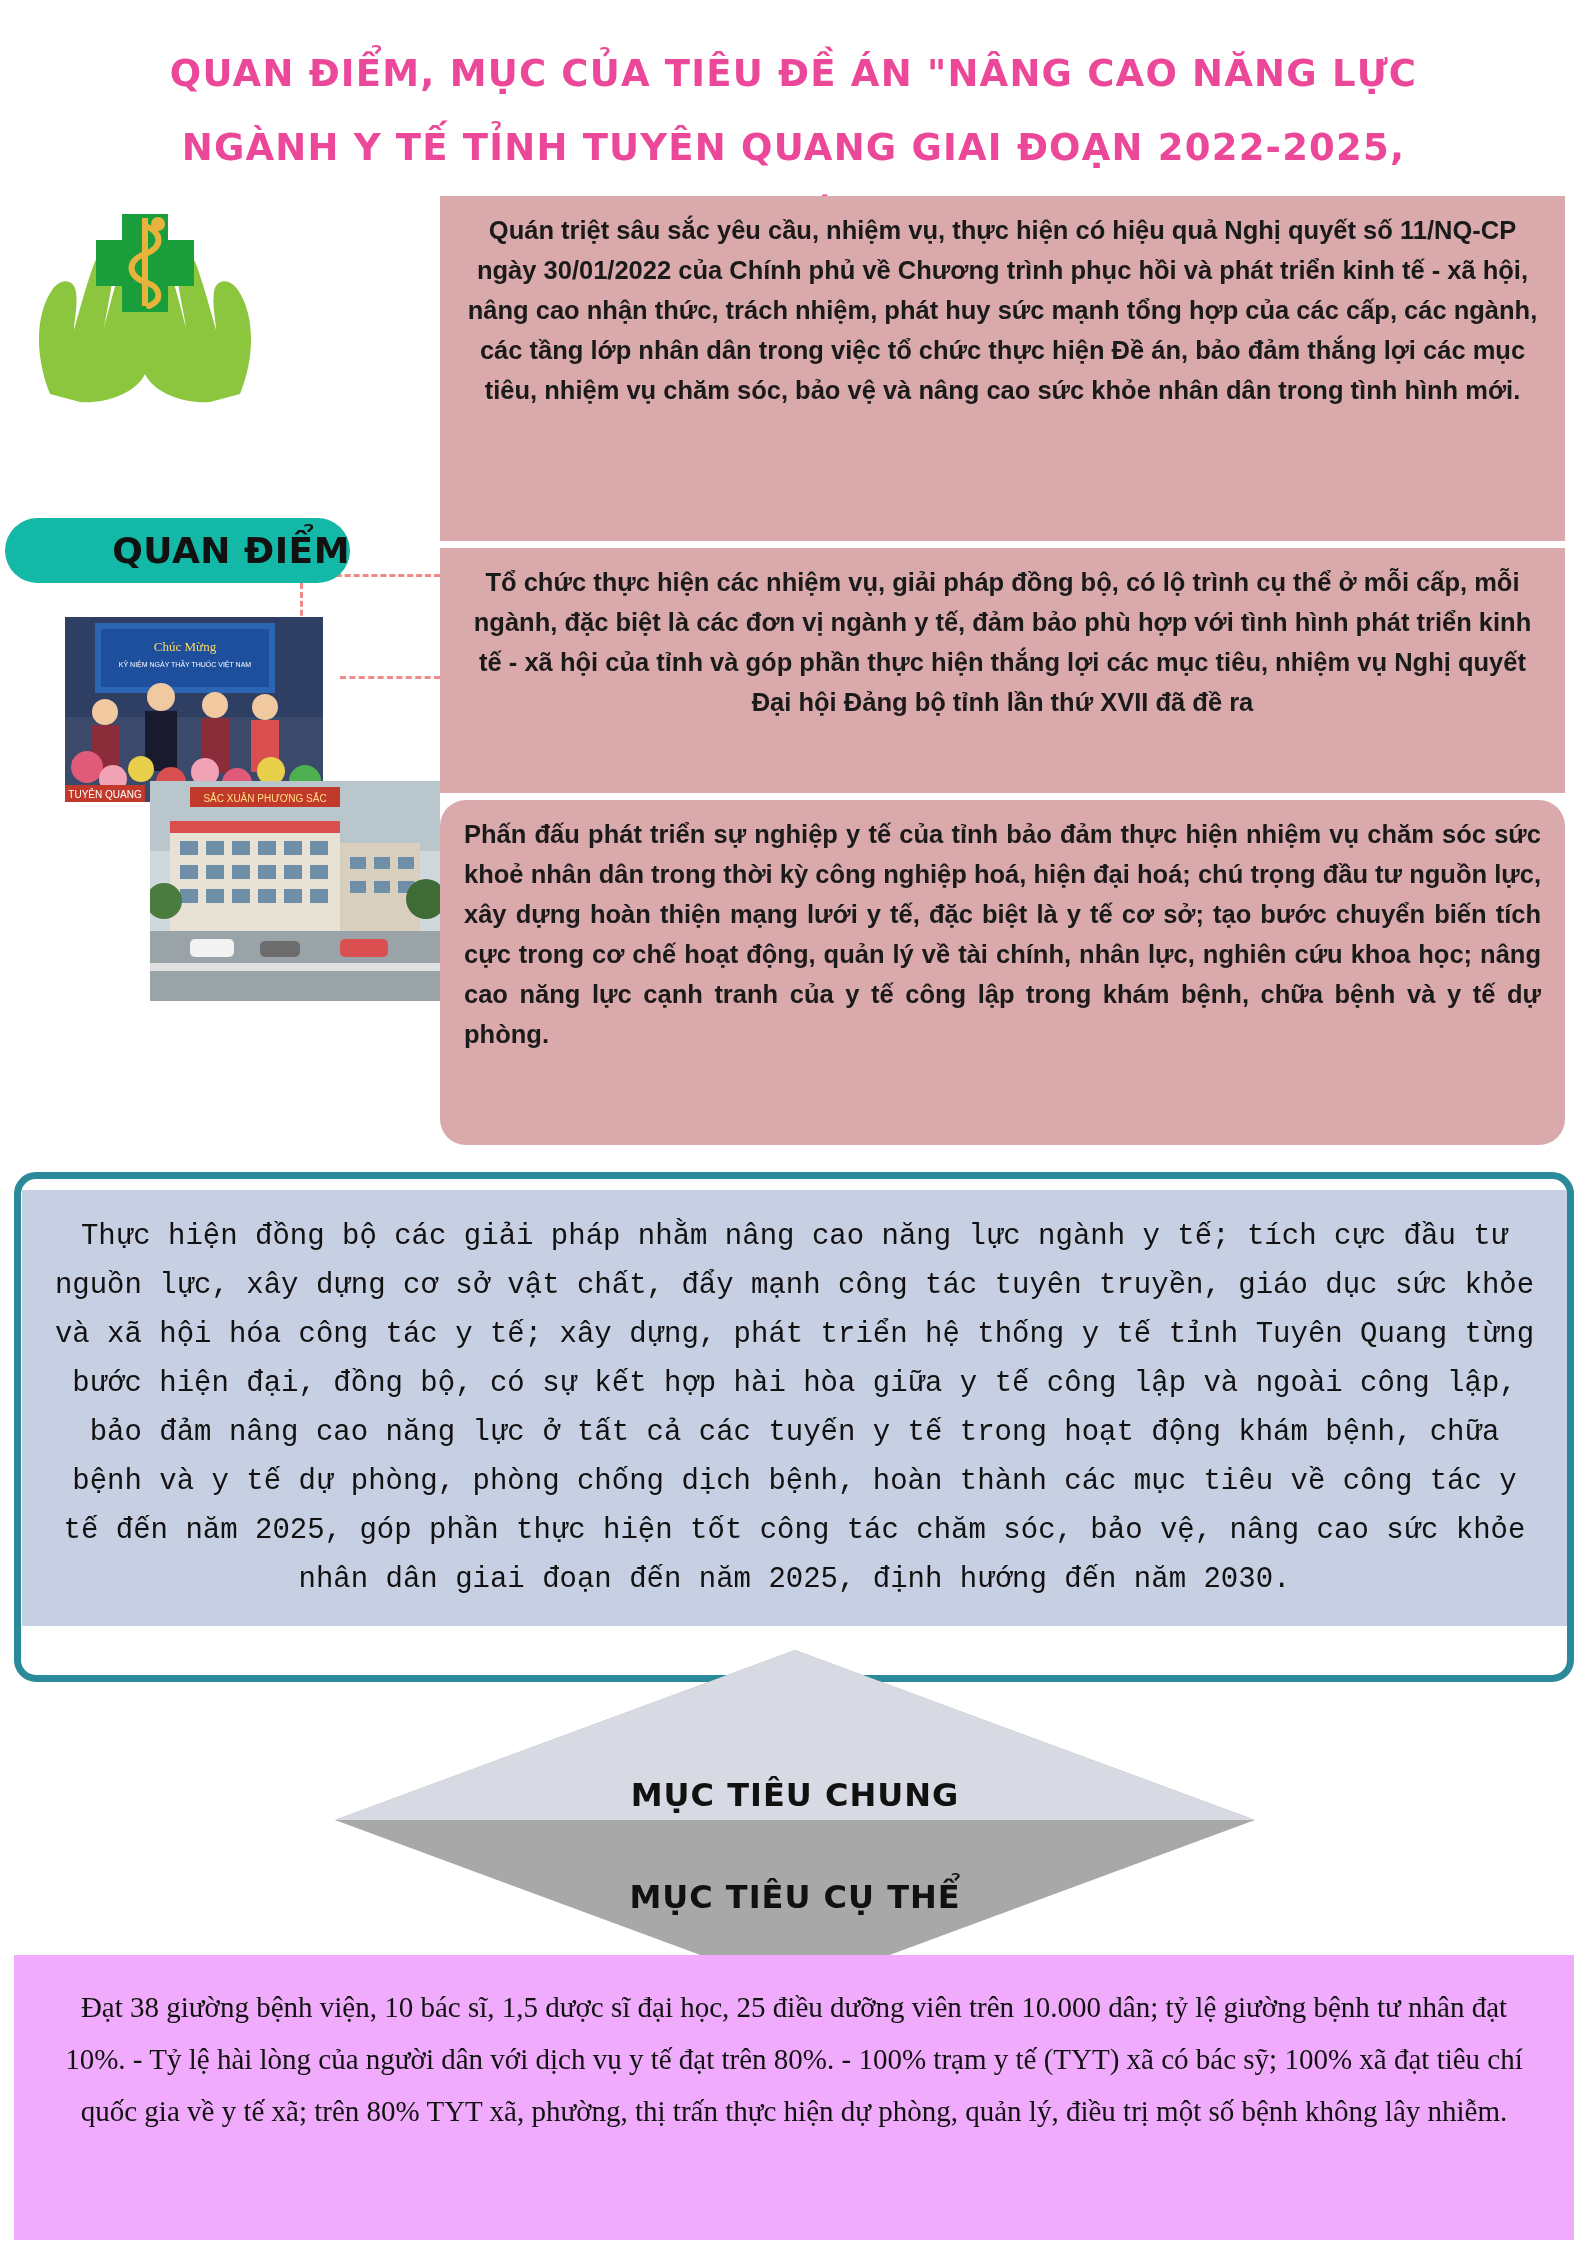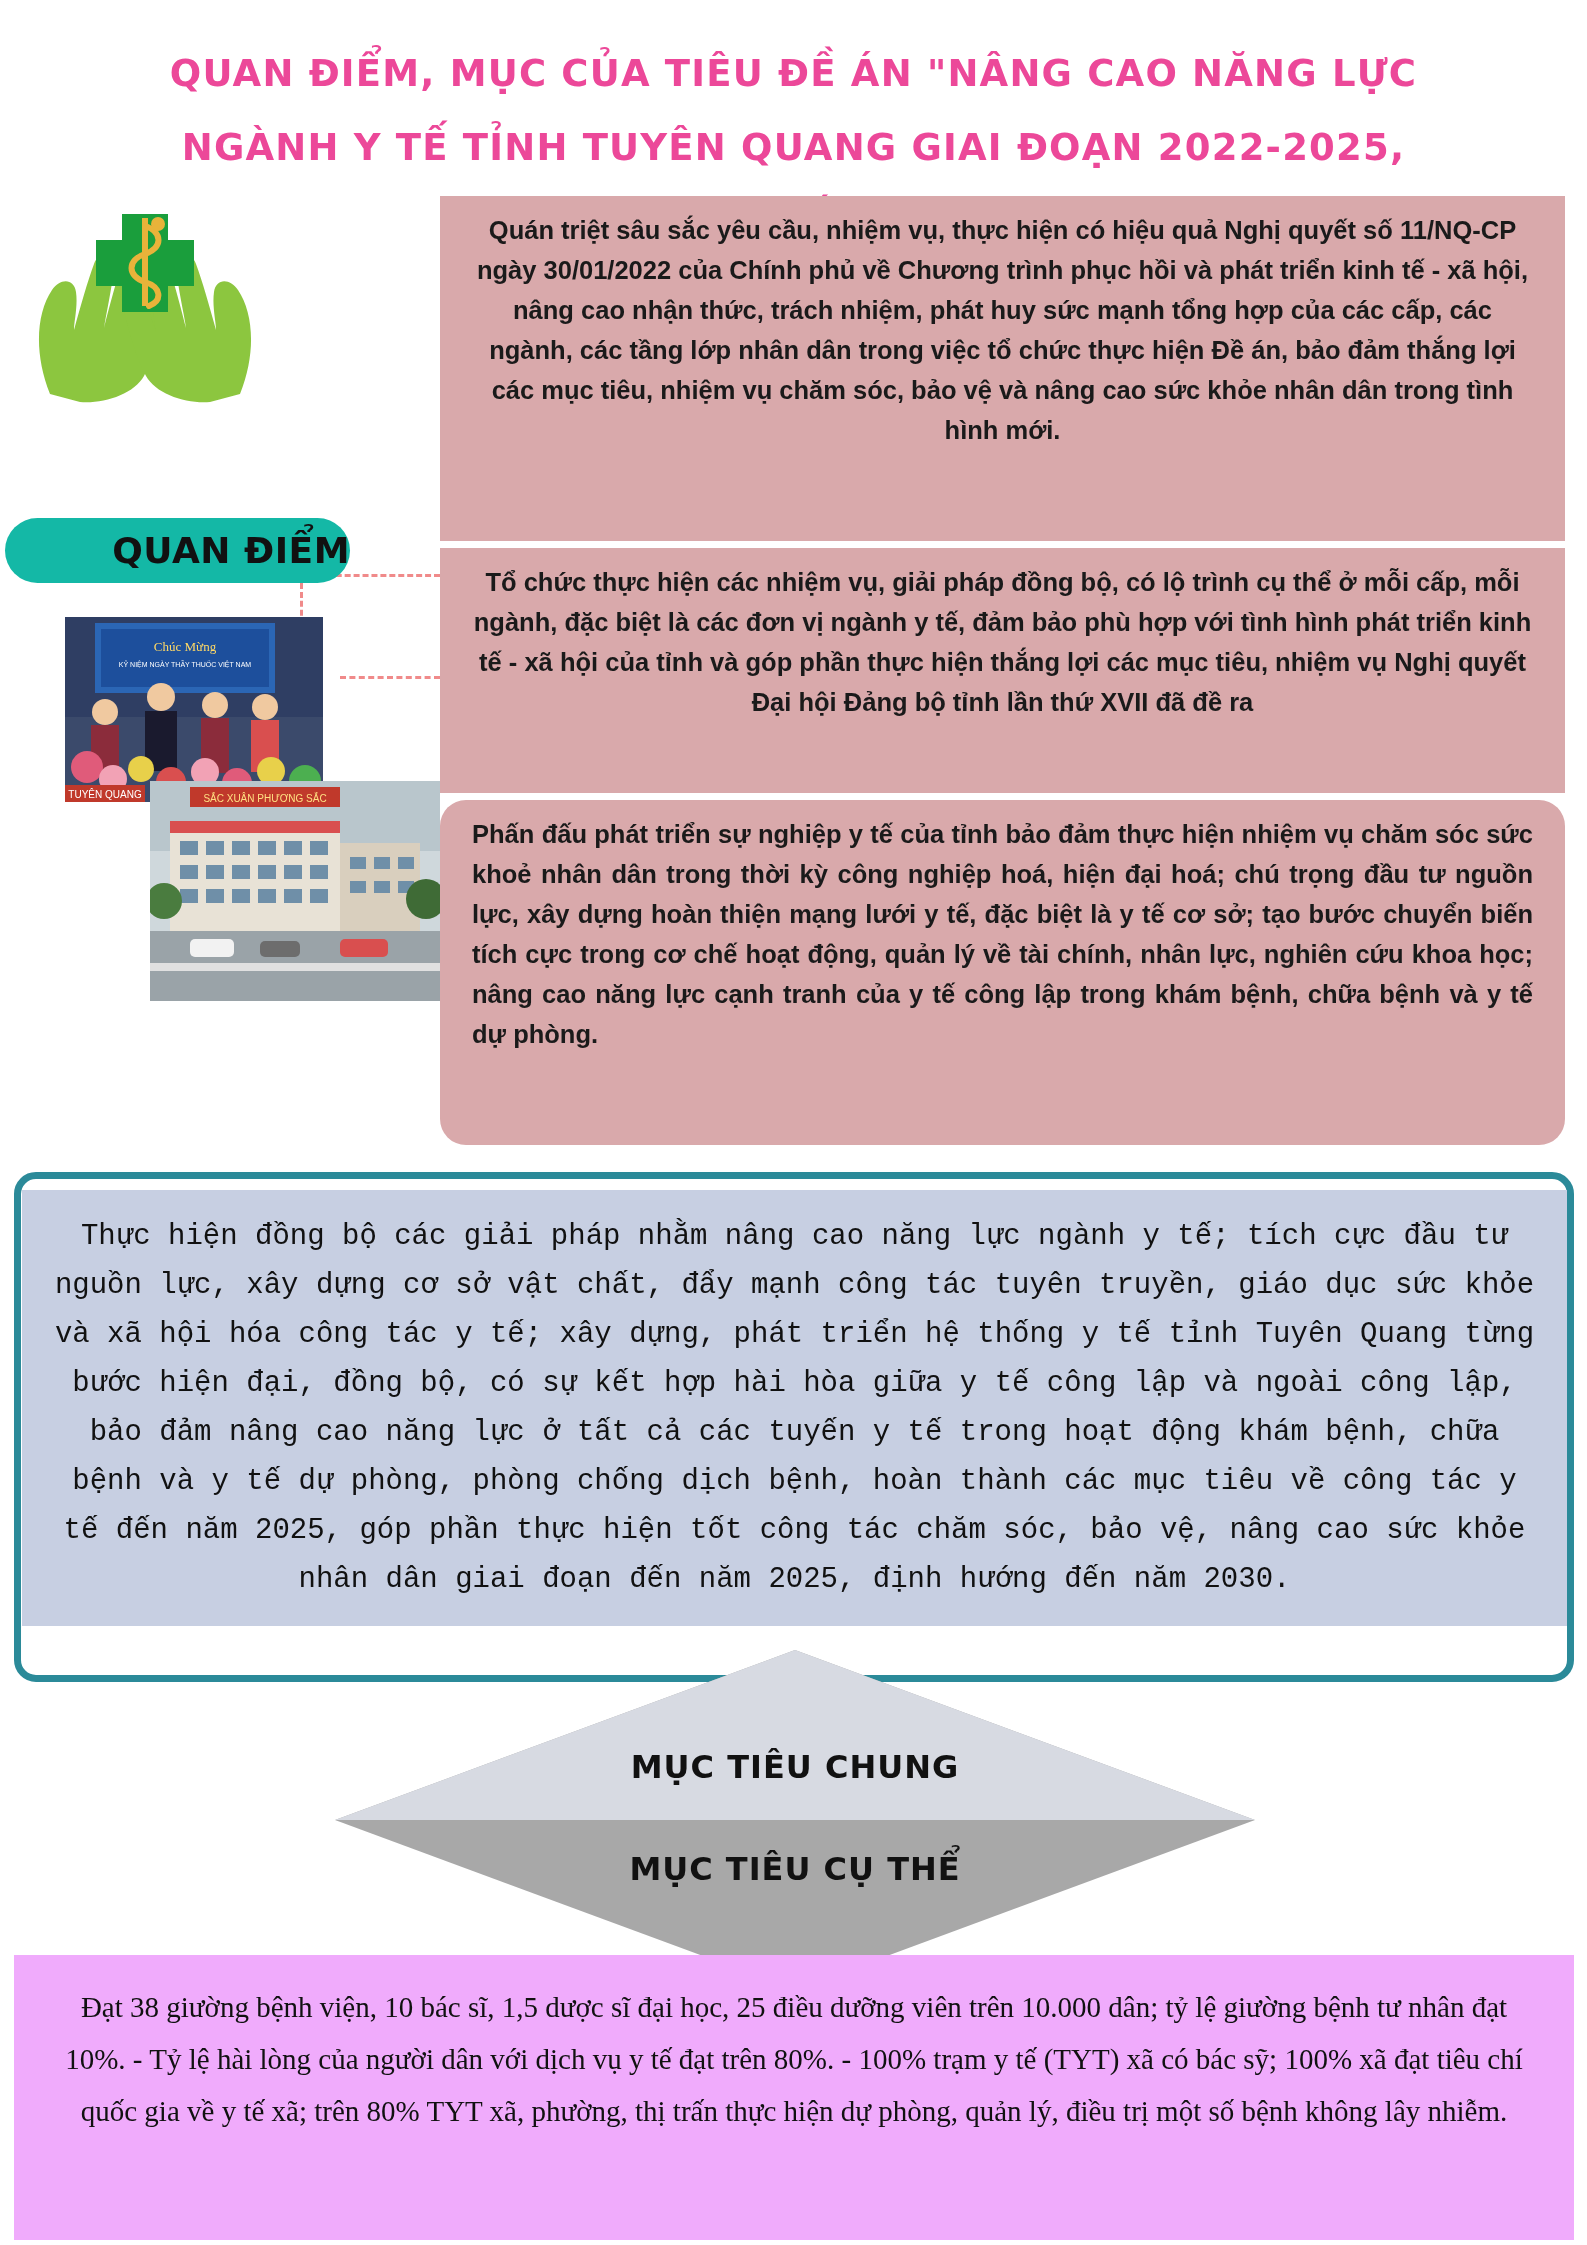--- a/index.html
+++ b/index.html
@@ -106,21 +106,21 @@
   }
 
   
   .card {
     position: absolute;
     background: #d9a9ab;
     color: #1a1a1a;
     font-family: "Liberation Sans", sans-serif;
     font-size: 25.5px;
     line-height: 40px;
-    padding: 14px 32px;
+    padding: 14px 24px;
   }
   .card.c1 { left: 440px; top: 0px;   width: 1125px; height: 345px; text-align: center; font-weight: 600; }
   .card.c2 { left: 440px; top: 352px; width: 1125px; height: 245px; text-align: center; font-weight: 600; }
   .card.c3 { left: 440px; top: 604px; width: 1125px; height: 345px; text-align: justify; font-weight: 600; border-radius: 26px; }
 
   
   .mid-box {
     position: absolute;
     top: 1172px;
     left: 14px;
@@ -161,20 +161,21 @@
   }
   .dia-label {
     position: absolute;
     width: 920px;
     text-align: center;
     font-family: "DejaVu Sans", sans-serif;
     font-weight: bold;
     font-size: 32px;
     letter-spacing: 1px;
     color: #111111;
+    margin-top: 28px;
   }
   .dia-label.top { top: 98px; }
   .dia-label.bottom { top: 200px; }
 
   
   .bottom-box {
     position: absolute;
     top: 1955px;
     left: 14px;
     width: 1560px;

